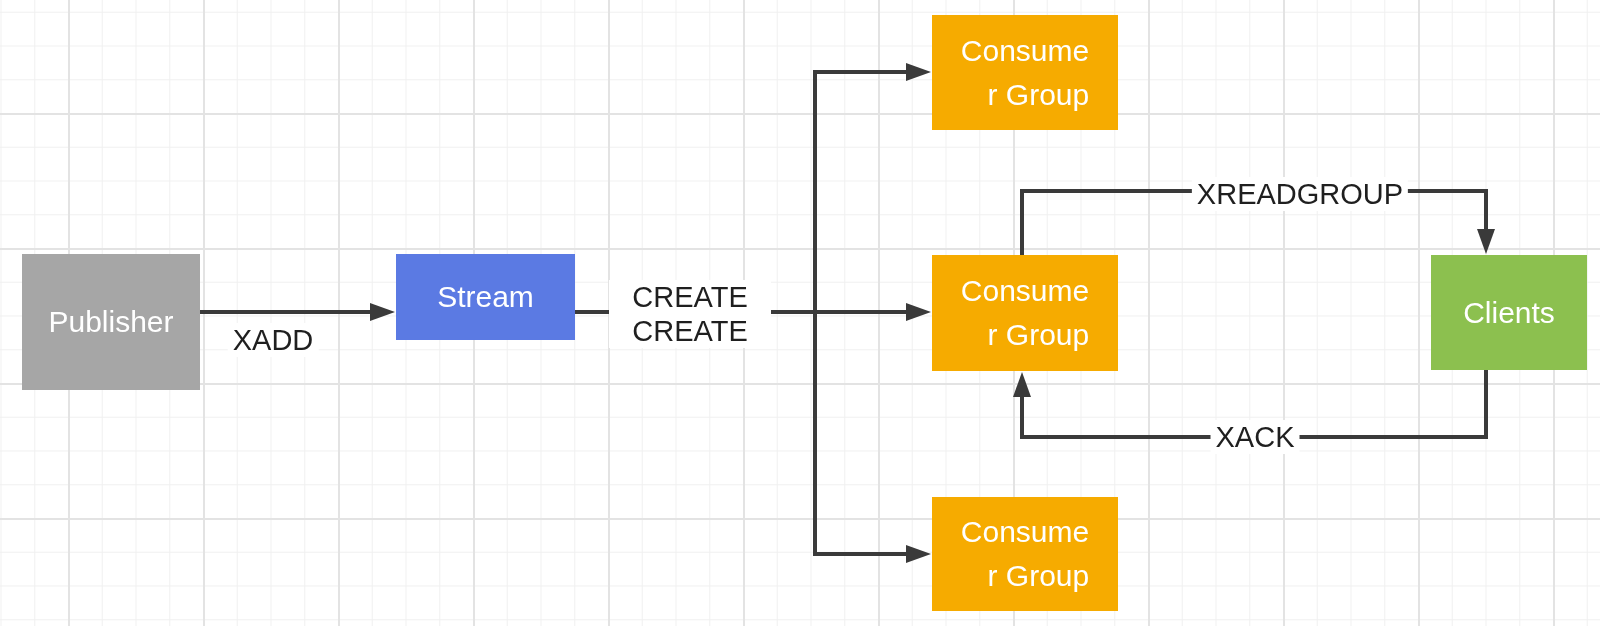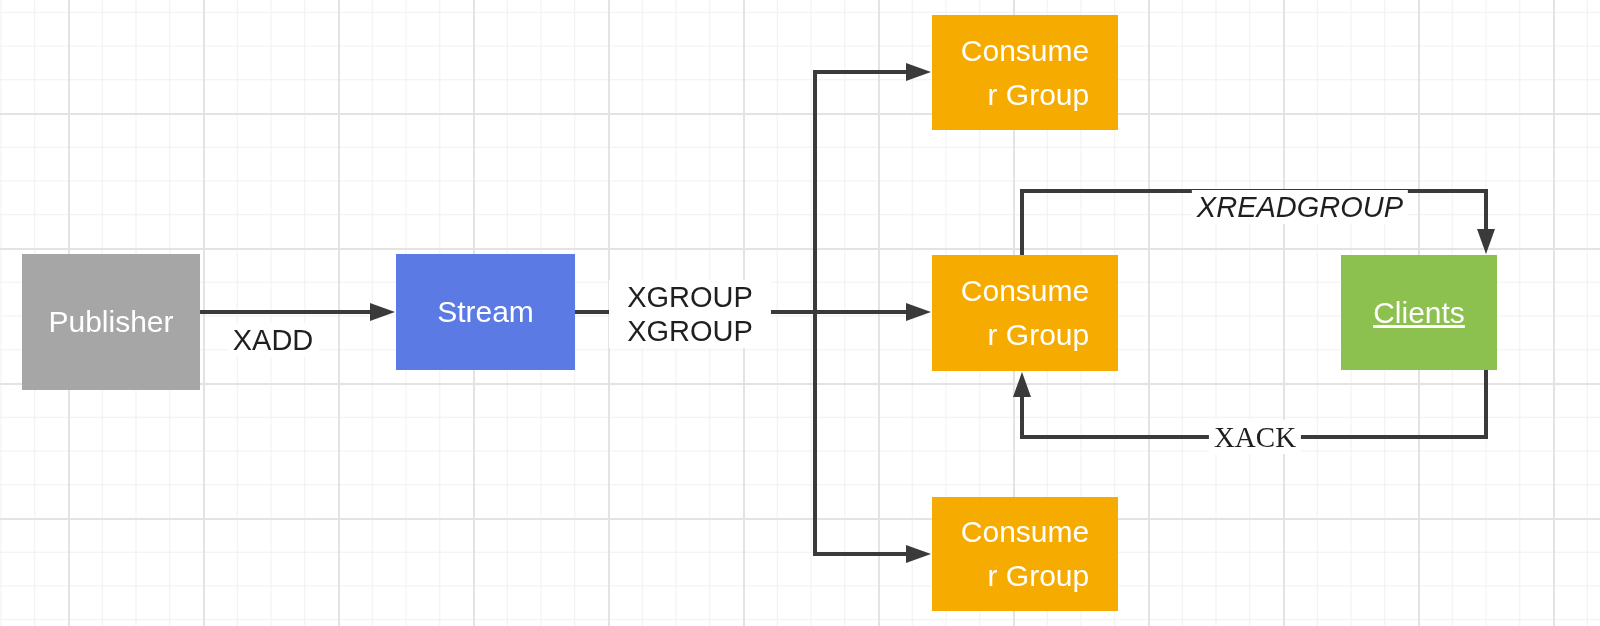--- a/index.html
+++ b/index.html
@@ -37,21 +37,21 @@
 </style>
 </head>
 <body>
 
 <div class="canvas">
 
   <div class="node" style="left: 22px; top: 254px; width: 178px; height: 136px; background: rgb(166, 166, 166);">
     <span style="color: rgb(255, 255, 255);">Publisher</span>
   </div>
 
-  <div class="node" style="left: 396px; top: 254px; width: 179px; height: 116px; background: rgb(91, 122, 227);">
+  <div class="node" style="left: 396px; top: 254px; width: 179px; height: 86px; background: rgb(91, 122, 227);">
     <span style="color: rgb(255, 255, 255);">Stream</span>
   </div>
 
   <div class="node" style="left: 932px; top: 15px; width: 186px; height: 115px; background: rgb(246, 171, 0);">
     <span class="two-line" style="color: rgb(255, 255, 255);">
       <span>Consume</span>
       <span>r Group</span>
     </span>
   </div>
 
@@ -62,43 +62,43 @@
     </span>
   </div>
 
   <div class="node" style="left: 932px; top: 497px; width: 186px; height: 114px; background: rgb(246, 171, 0);">
     <span class="two-line" style="color: rgb(255, 255, 255);">
       <span>Consume</span>
       <span>r Group</span>
     </span>
   </div>
 
-  <div class="node" style="left: 1341px; top: 255px; width: 156px; height: 115px; background: rgb(140, 192, 79); text-decoration: underline;">
+  <div class="node" style="left: 1431px; top: 255px; width: 156px; height: 115px; background: rgb(140, 192, 79);">
     <span style="color: rgb(255, 255, 255);">Clients</span>
   </div>
 
   <div class="line" style="left: 200px; top: 310px; width: 172px; height: 4px; background: rgb(58, 58, 58);"></div>
   <div class="arrow arrow-right" style="left: 370px; top: 303px; border-left-color: rgb(58, 58, 58);"></div>
   <div class="edge-label" style="left:273px;top:312px;margin-top:28px;">XADD</div>
 
   <div class="line" style="left: 575px; top: 310px; width: 333px; height: 4px; background: rgb(58, 58, 58);"></div>
   <div class="arrow arrow-right" style="left: 906px; top: 303px; border-left-color: rgb(58, 58, 58);"></div>
-  <div class="edge-label wrap" style="left:690px;top:314px;">XGROUP XGROUP</div>
+  <div class="edge-label wrap" style="left:690px;top:314px;">CREATE CREATE</div>
 
   <div class="line" style="left: 813px; top: 70px; width: 4px; height: 486px; background: rgb(58, 58, 58);"></div>
   <div class="line" style="left: 813px; top: 70px; width: 95px; height: 4px; background: rgb(58, 58, 58);"></div>
   <div class="arrow arrow-right" style="left: 906px; top: 63px; border-left-color: rgb(58, 58, 58);"></div>
   <div class="line" style="left: 813px; top: 552px; width: 95px; height: 4px; background: rgb(58, 58, 58);"></div>
   <div class="arrow arrow-right" style="left: 906px; top: 545px; border-left-color: rgb(58, 58, 58);"></div>
 
   <div class="line" style="left: 1020px; top: 189px; width: 4px; height: 66px; background: rgb(58, 58, 58);"></div>
   <div class="line" style="left: 1020px; top: 189px; width: 468px; height: 4px; background: rgb(58, 58, 58);"></div>
   <div class="line" style="left: 1484px; top: 189px; width: 4px; height: 42px; background: rgb(58, 58, 58);"></div>
   <div class="arrow arrow-down" style="left: 1477px; top: 229px; border-top-color: rgb(58, 58, 58);"></div>
-  <div class="edge-label" style="left:1300px;top:207px;font-style:italic;">XREADGROUP</div>
+  <div class="edge-label" style="left:1300px;top:194px;">XREADGROUP</div>
 
   <div class="line" style="left: 1484px; top: 370px; width: 4px; height: 69px; background: rgb(58, 58, 58);"></div>
   <div class="line" style="left: 1020px; top: 435px; width: 468px; height: 4px; background: rgb(58, 58, 58);"></div>
   <div class="line" style="left: 1020px; top: 397px; width: 4px; height: 42px; background: rgb(58, 58, 58);"></div>
   <div class="arrow arrow-up" style="left: 1013px; top: 372px; border-bottom-color: rgb(58, 58, 58);"></div>
-  <div class="edge-label" style="left:1255px;top:437px;font-family:Liberation Serif, serif;">XACK</div>
+  <div class="edge-label" style="left:1255px;top:437px;">XACK</div>
 
 </div>
 
 </body></html>

